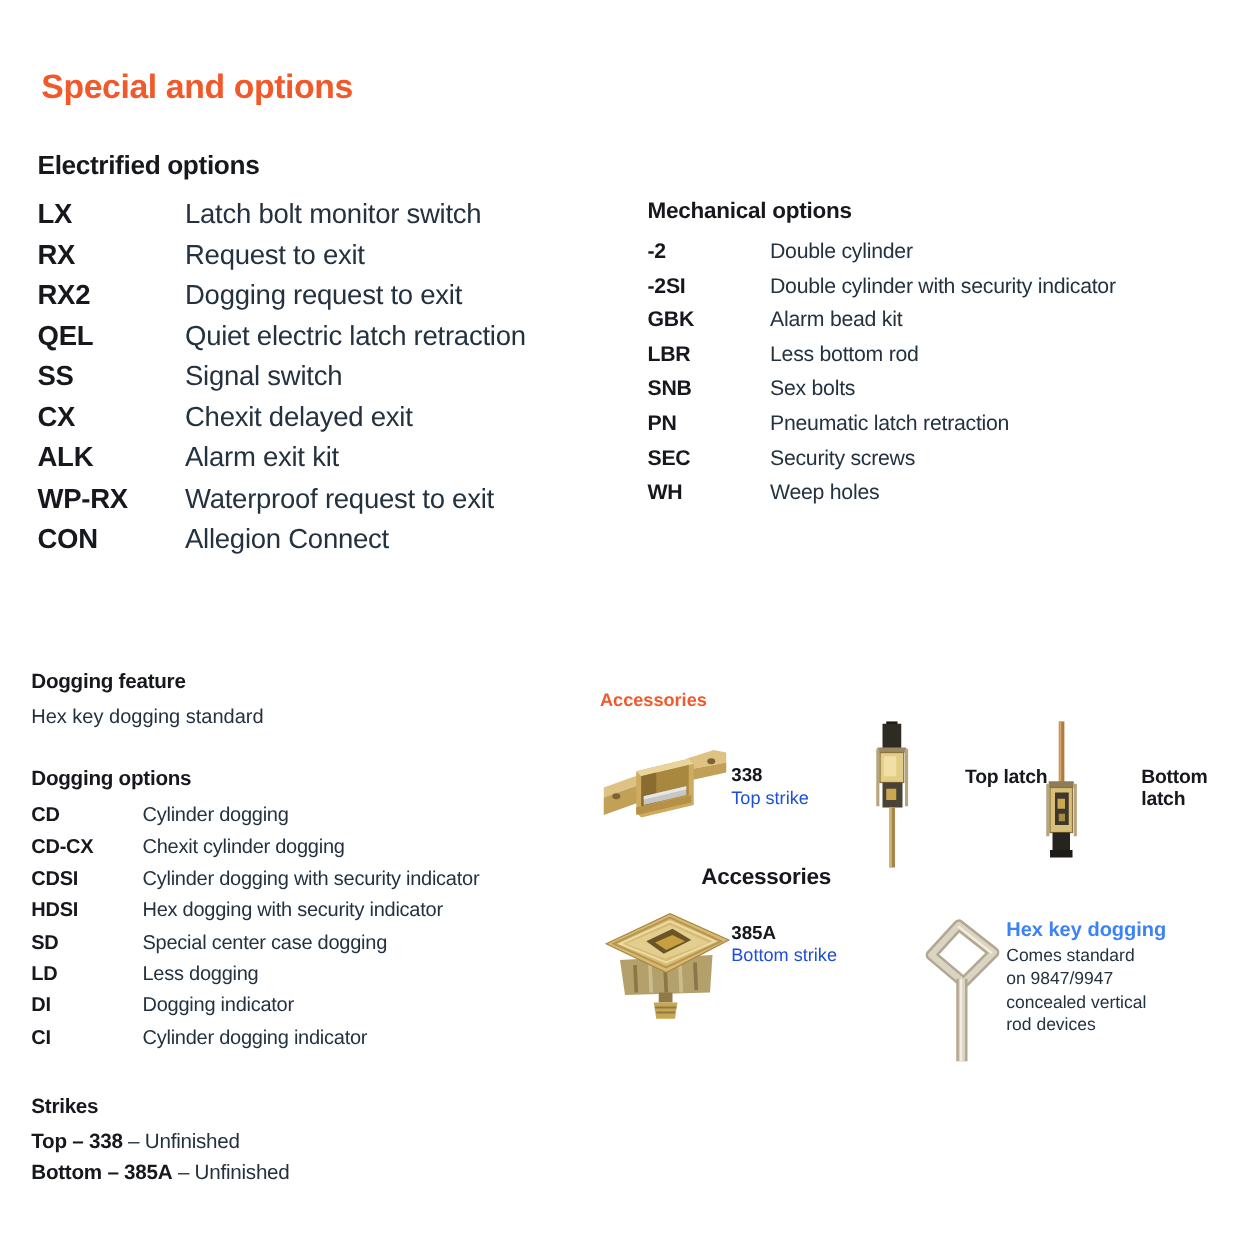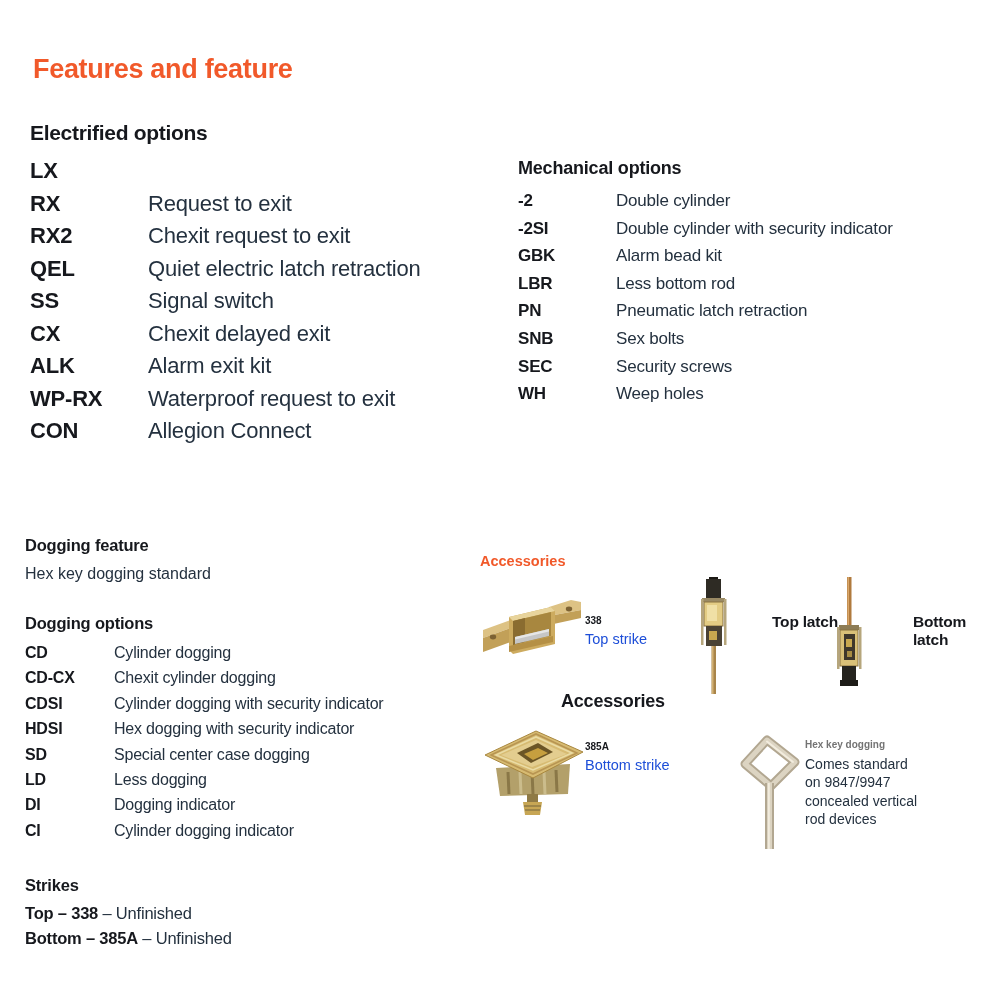--- a/index.html
+++ b/index.html
@@ -20,44 +20,45 @@
   .elist .row{height:32.5px;font-size:22px;letter-spacing:-0.2px;}
   .elist .code{width:118px;}
   .mlist .row{height:27.6px;font-size:17px;letter-spacing:-0.2px;}
   .mlist .code{width:98px;}
   .dlist .row{height:25.4px;font-size:16px;letter-spacing:-0.2px;}
   .dlist .code{width:89px;}
   .strike-line{font-size:16.5px;letter-spacing:-0.2px;}
   .strike-line .b{font-weight:700;color:#16181D;text-align:center;}
   .strike-line .r{color:#24313F;}
   .acc-orange{font-size:14.5px;font-weight:700;}
-  .prod-code{font-size:10px;font-weight:700;color:#16181D;line-height:19px;}
+  .prod-code{font-size:15px;font-weight:700;color:#16181D;line-height:19px;}
   .prod-label{font-size:14.5px;color:#1d4ed8;line-height:19px;}
   .latch-label{font-size:15.5px;font-weight:700;color:#16181D;letter-spacing:-0.2px;margin-left:37px;}
-  .hex-title{font-size:10px;font-weight:700;color:#737373;line-height:18.5px;}
+  .hex-title{font-size:16px;font-weight:700;color:#3b82f6;line-height:18.5px;}
   .hex-line{font-size:14px;color:#24313F;line-height:18.5px;}
 </style>
 </head>
 <body>
 
-<div class="abs page-title" style="left:33px;top:54px;color:#F1592A;">Features and feature</div>
+<div class="abs page-title" style="left:33px;top:54px;color:#F1592A;">Special and options</div>
 
 <div class="abs h-xl" style="left:30px;top:121px;">Electrified options</div>
 
 <div class="abs elist" style="left:30px;top:158px;width:470px;">
   <div class="row">
       <span class="code">LX</span>
+      <span class="desc">Latch bolt monitor switch</span>
     </div>
   <div class="row">
       <span class="code">RX</span>
       <span class="desc">Request to exit</span>
     </div>
   <div class="row">
       <span class="code">RX2</span>
-      <span class="desc">Chexit request to exit</span>
+      <span class="desc">Dogging request to exit</span>
     </div>
   <div class="row">
       <span class="code">QEL</span>
       <span class="desc">Quiet electric latch retraction</span>
     </div>
   <div class="row">
       <span class="code">SS</span>
       <span class="desc">Signal switch</span>
     </div>
   <div class="row">
@@ -91,26 +92,26 @@
     </div>
   <div class="row">
       <span class="code">GBK</span>
       <span class="desc">Alarm bead kit</span>
     </div>
   <div class="row">
       <span class="code">LBR</span>
       <span class="desc">Less bottom rod</span>
     </div>
   <div class="row">
+      <span class="code">SNB</span>
+      <span class="desc">Sex bolts</span>
+    </div>
+  <div class="row">
       <span class="code">PN</span>
       <span class="desc">Pneumatic latch retraction</span>
-    </div>
-  <div class="row">
-      <span class="code">SNB</span>
-      <span class="desc">Sex bolts</span>
     </div>
   <div class="row">
       <span class="code">SEC</span>
       <span class="desc">Security screws</span>
     </div>
   <div class="row">
       <span class="code">WH</span>
       <span class="desc">Weep holes</span>
     </div>
 </div>

